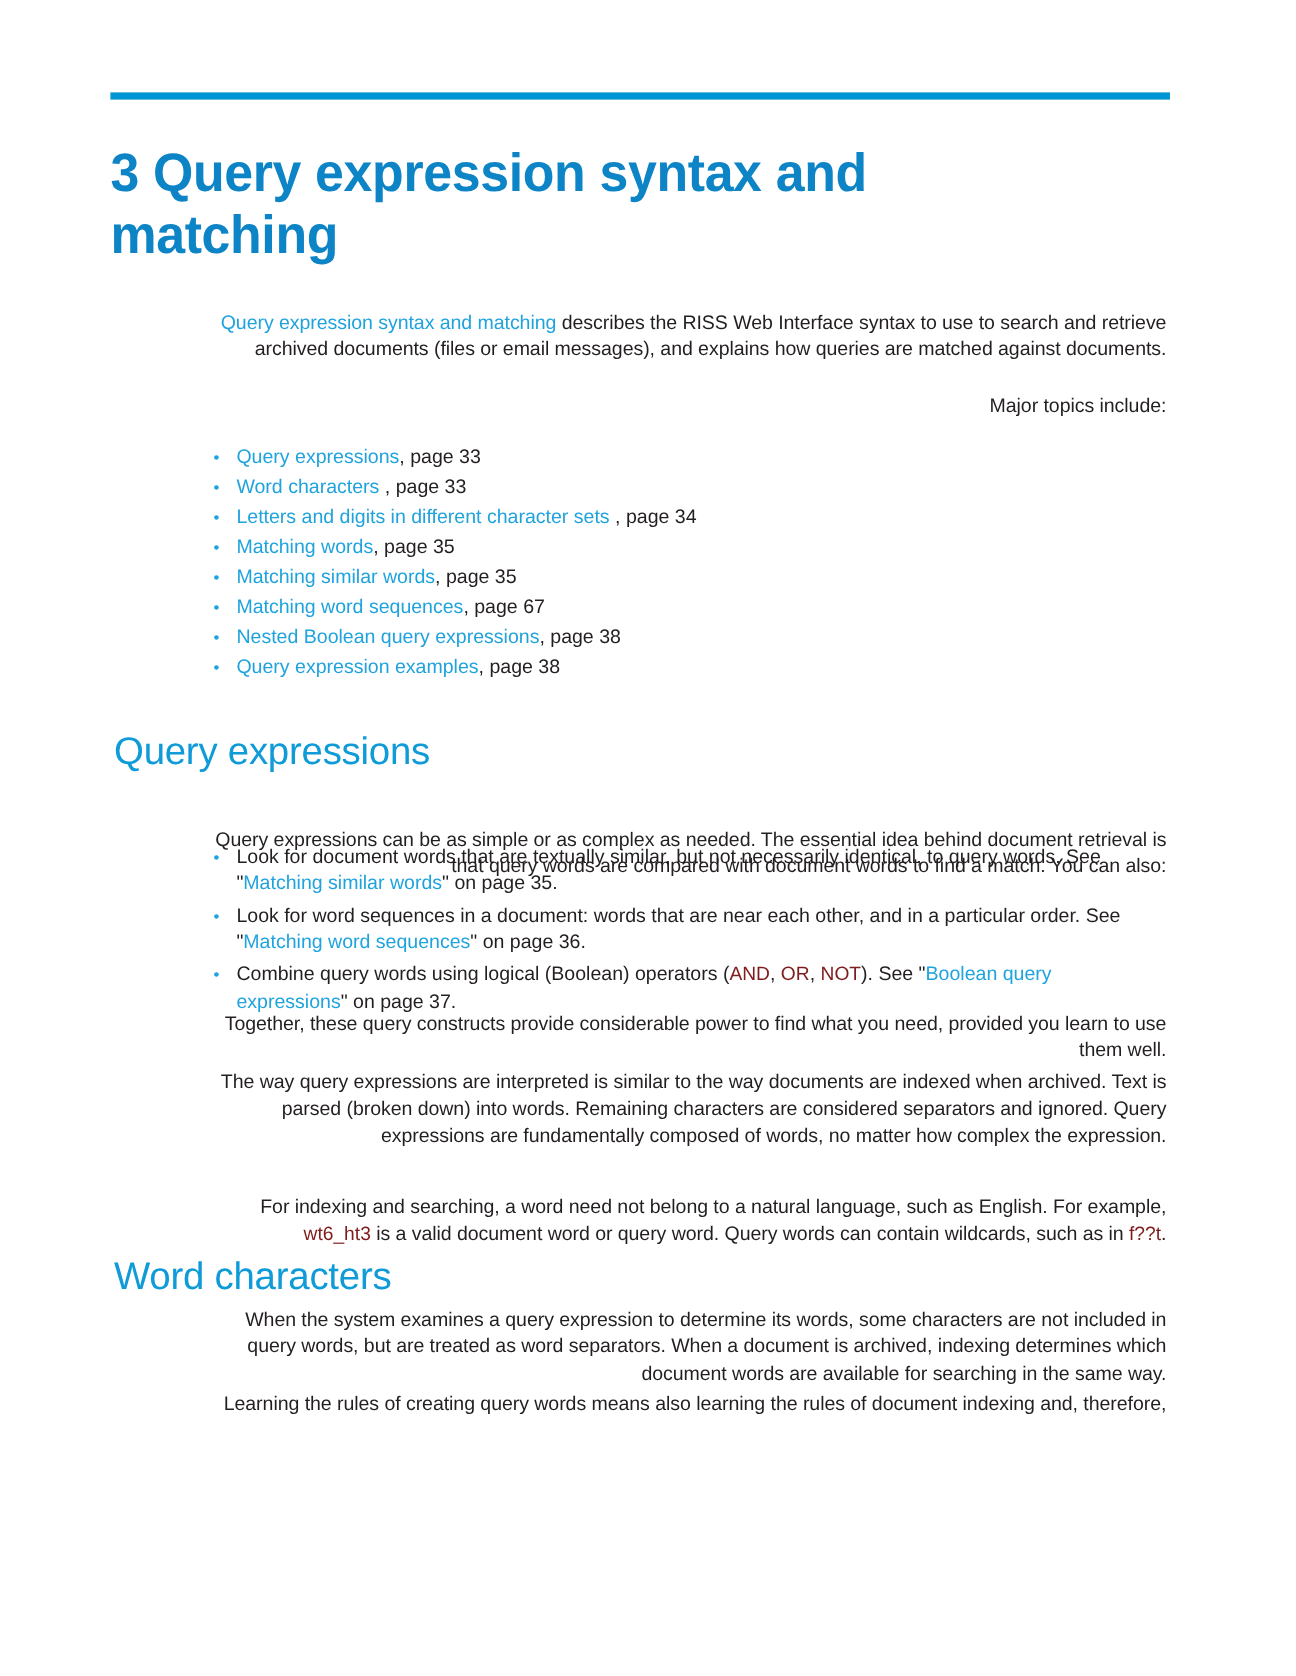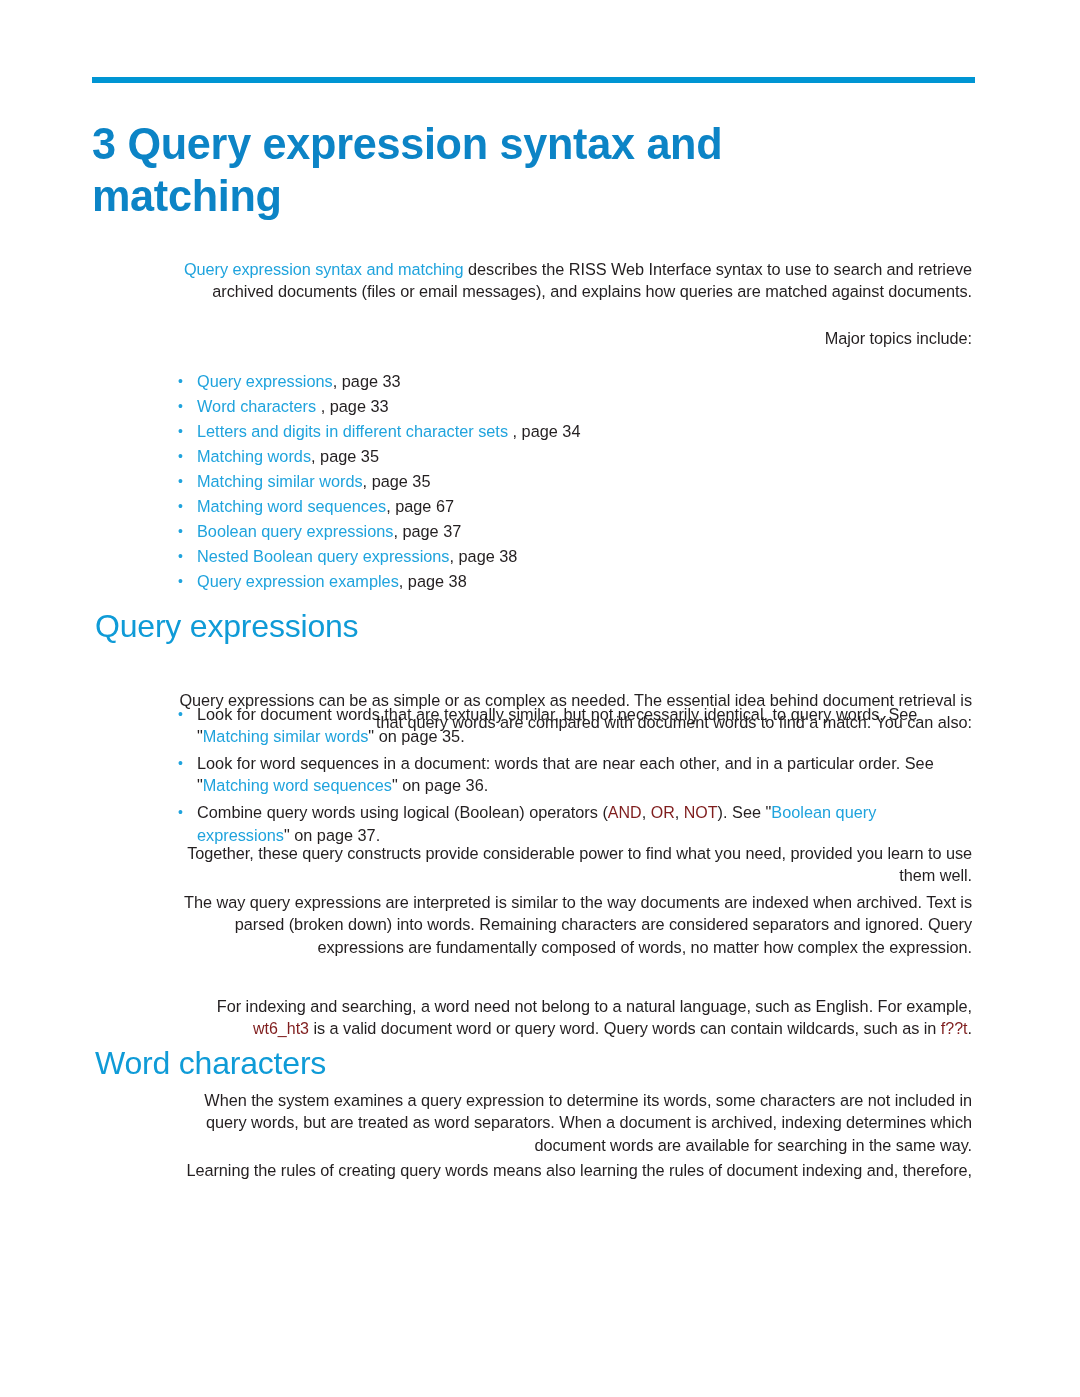--- a/index.html
+++ b/index.html
@@ -156,21 +156,20 @@
   </div>
 
   <div class="body-col" style="top:357px;margin-top:12px;">
     <ul class="topics">
       <li><span class="xref">Query expressions</span><span>, page 33</span></li>
       <li><span class="xref">Word characters</span><span> , page 33</span></li>
       <li><span class="xref">Letters and digits in different character sets</span><span> , page 34</span></li>
       <li><span class="xref">Matching words</span><span>, page 35</span></li>
       <li><span class="xref">Matching similar words</span><span>, page 35</span></li>
       <li><span class="xref">Matching word sequences</span><span>, page 67</span></li>
-      <li><span class="xref">Boolean query expressions</span><span>, page 37</span></li>
       <li><span class="xref">Nested Boolean query expressions</span><span>, page 38</span></li>
       <li><span class="xref">Query expression examples</span><span>, page 38</span></li>
     </ul>
   </div>
 
   <h2 class="section" style="top:608px;">Query expressions</h2>
 
   <div class="body-col" style="top:689px;">
     <p class="body">Query expressions can be as simple or as complex as needed.  The essential idea behind document retrieval is that query words are compared with document words to find a match.  You can also:</p>
   </div>

